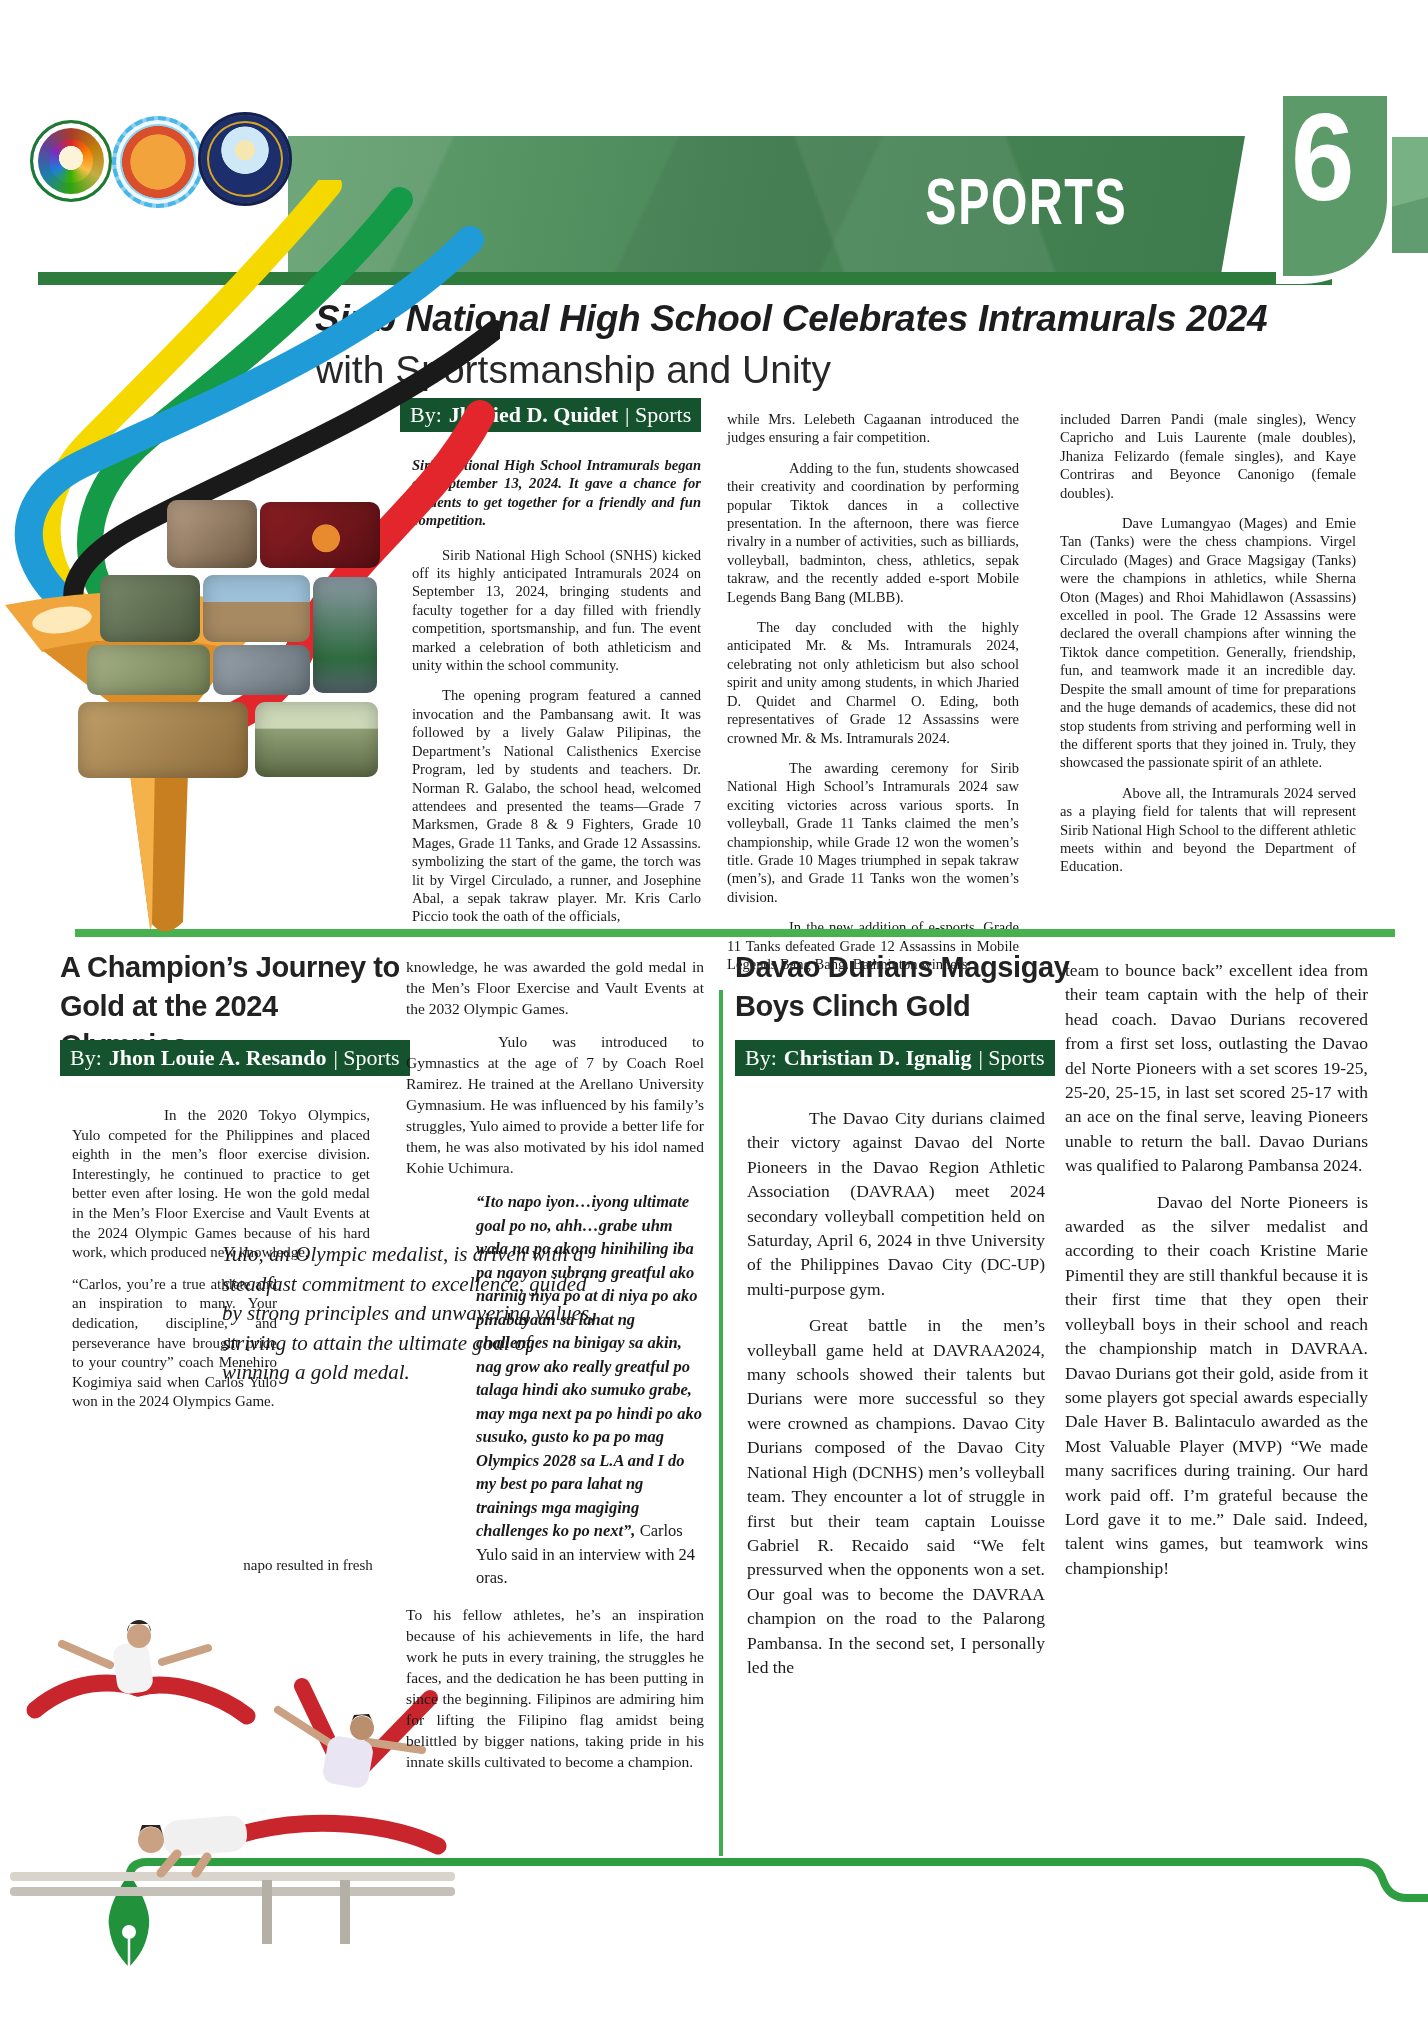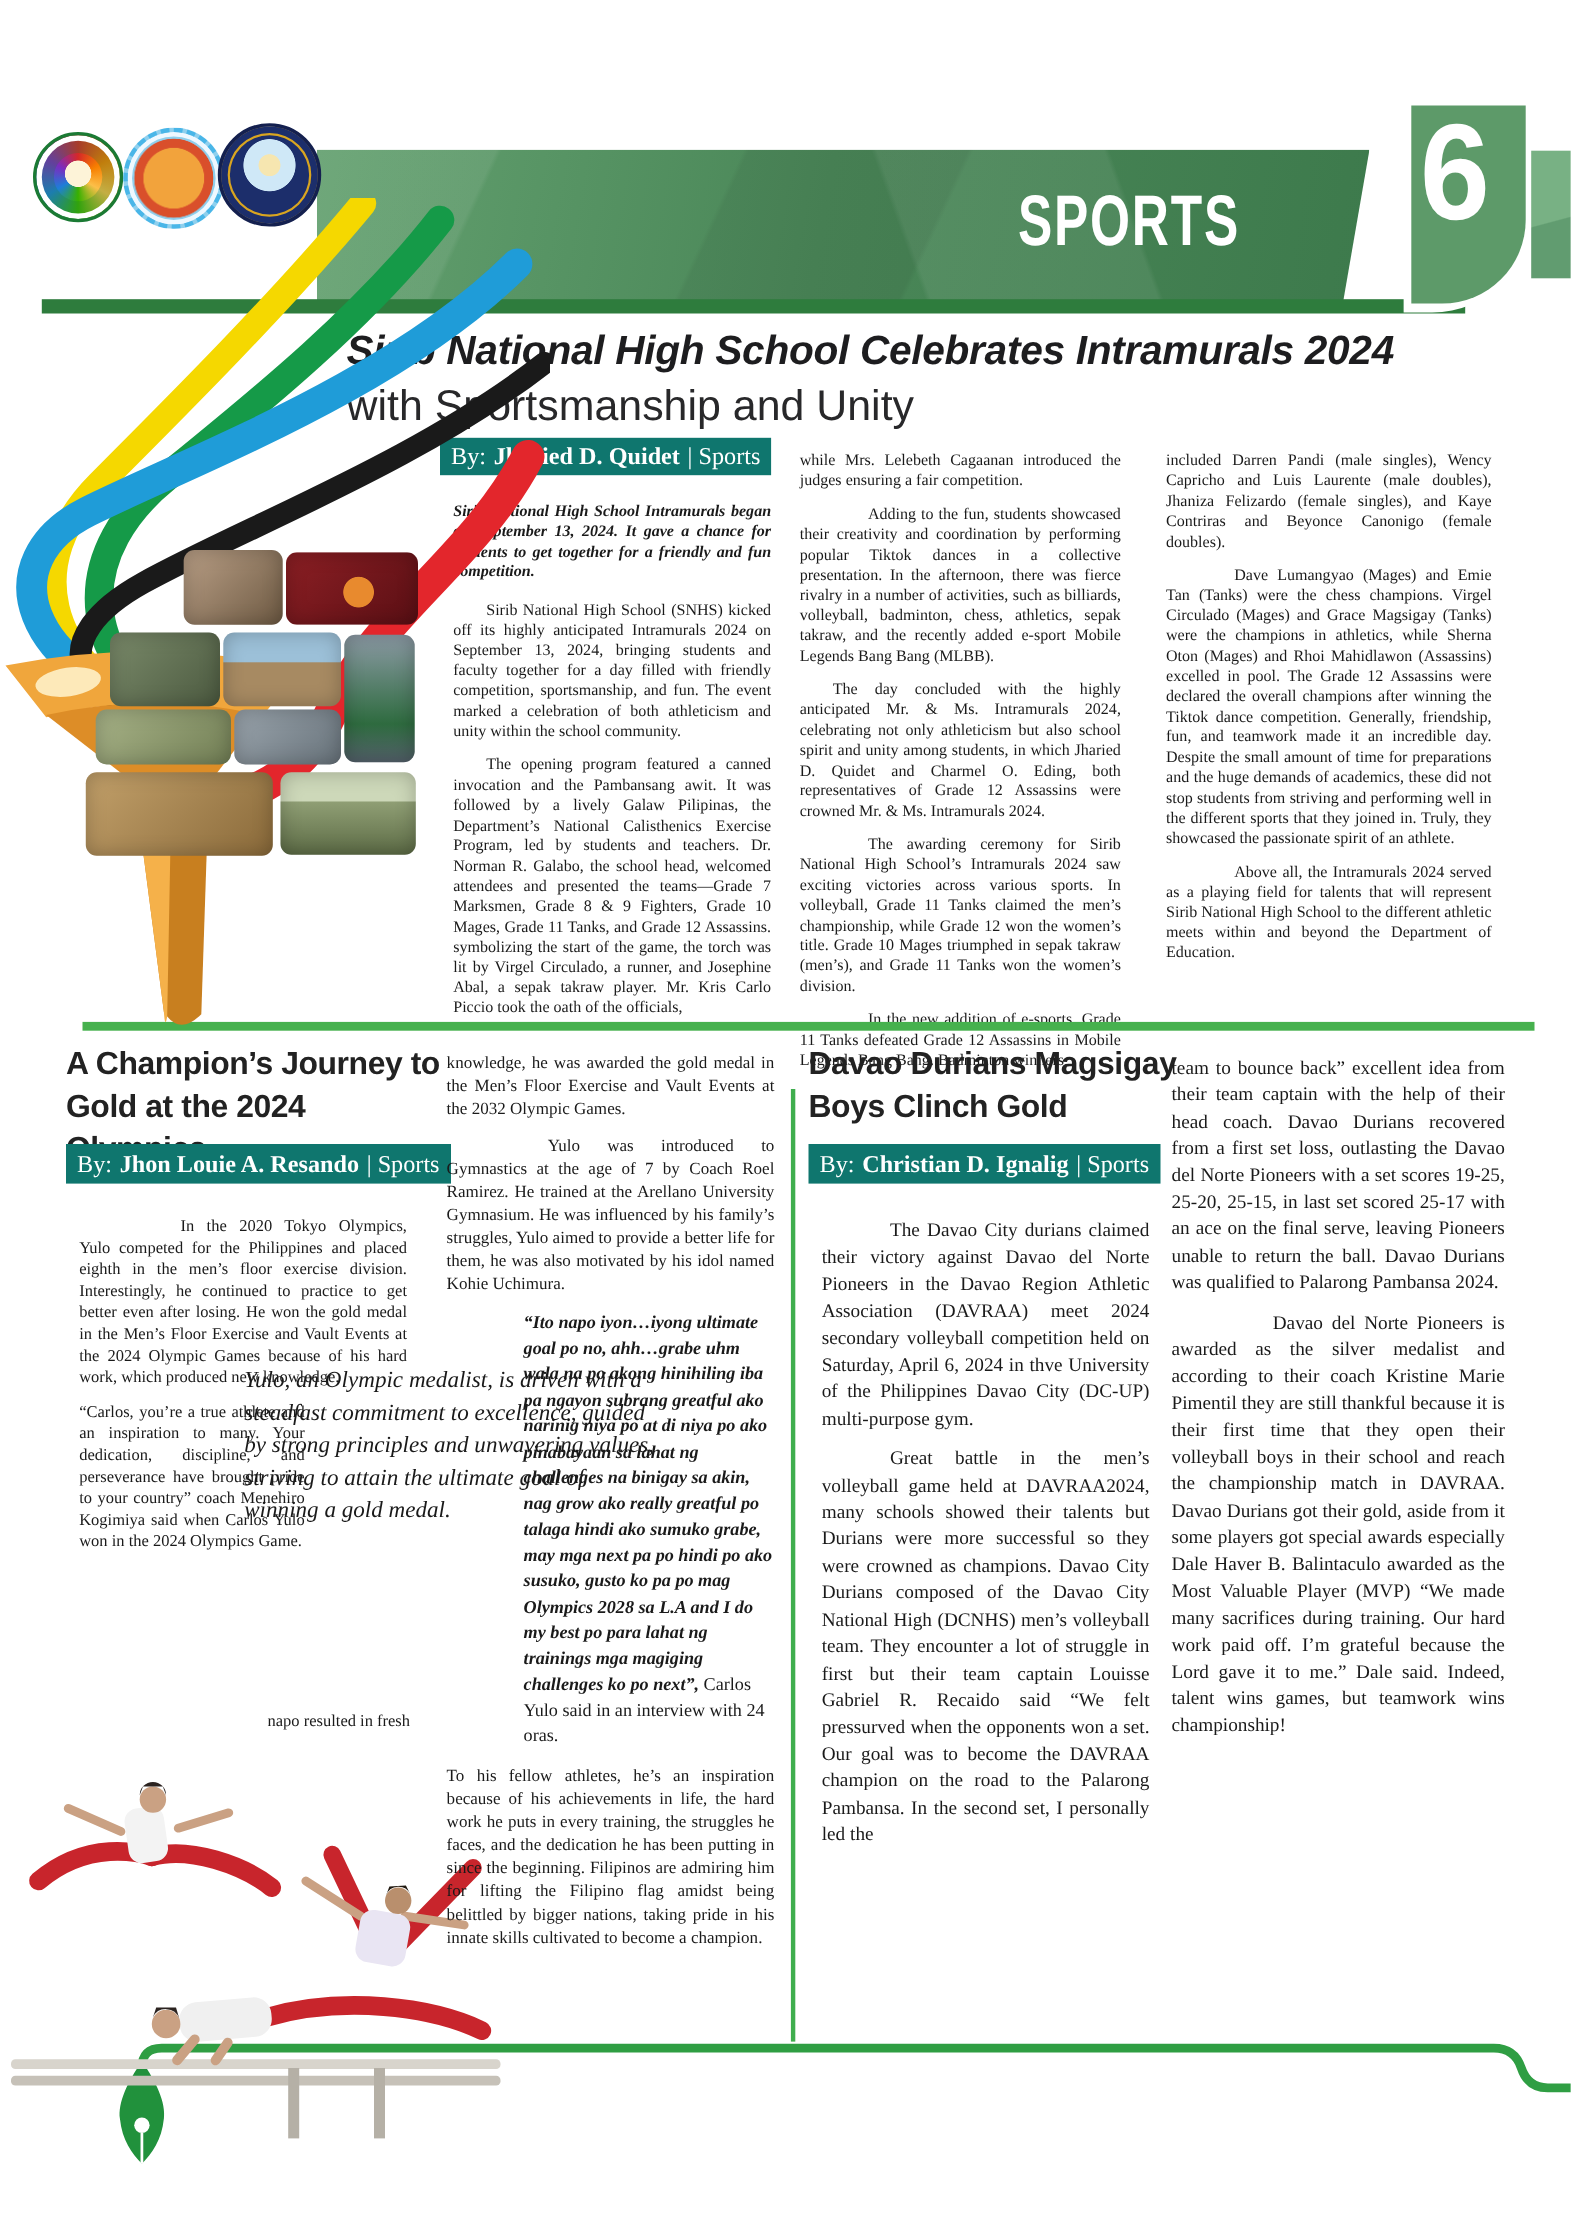--- a/index.html
+++ b/index.html
@@ -39,21 +39,21 @@
     box-shadow:inset 0 0 0 4px #eef8ff;}
   .logo3{left:198px;top:112px;width:88px;height:88px;border:3px solid #14204f;
     background:radial-gradient(circle at 50% 40%,#f6e6b0 0 14%,#cfe8f7 15% 34%,#1c2e6b 35%);
     box-shadow:inset 0 0 0 6px #1c2e6b, inset 0 0 0 8px #d9a520;}
 
   
   .h1a{left:315px;top:298px;width:1080px;font-family:"Liberation Sans",sans-serif;
     font-style:italic;font-weight:700;font-size:37px;letter-spacing:-.3px;color:#1d1d1f;}
   .h1b{left:315px;top:348px;width:1080px;font-family:"Liberation Sans",sans-serif;
     font-weight:400;font-size:39px;color:#28282a;}
-  .byline{background:#0f766e;color:#ffffff;font-size:22px;display:flex;align-items:center;
+  .byline{background:#14532d;color:#ffffff;font-size:22px;display:flex;align-items:center;
     padding:0 10px;white-space:nowrap;}
   .byline b{margin:0 7px 0 7px;}
   .subhead{font-family:"Liberation Sans",sans-serif;font-weight:700;font-size:29px;
     line-height:39px;color:#222222;letter-spacing:-.4px;}
 
   
   .t1 p{font-size:14.6px;line-height:18.4px;}
   .lead{font-weight:bold;font-style:italic;font-size:19px;line-height:27px;margin-bottom:16px;}
   .tA p{font-size:15px;line-height:19.6px;}
   .tB p{font-size:15.5px;line-height:21px;}

